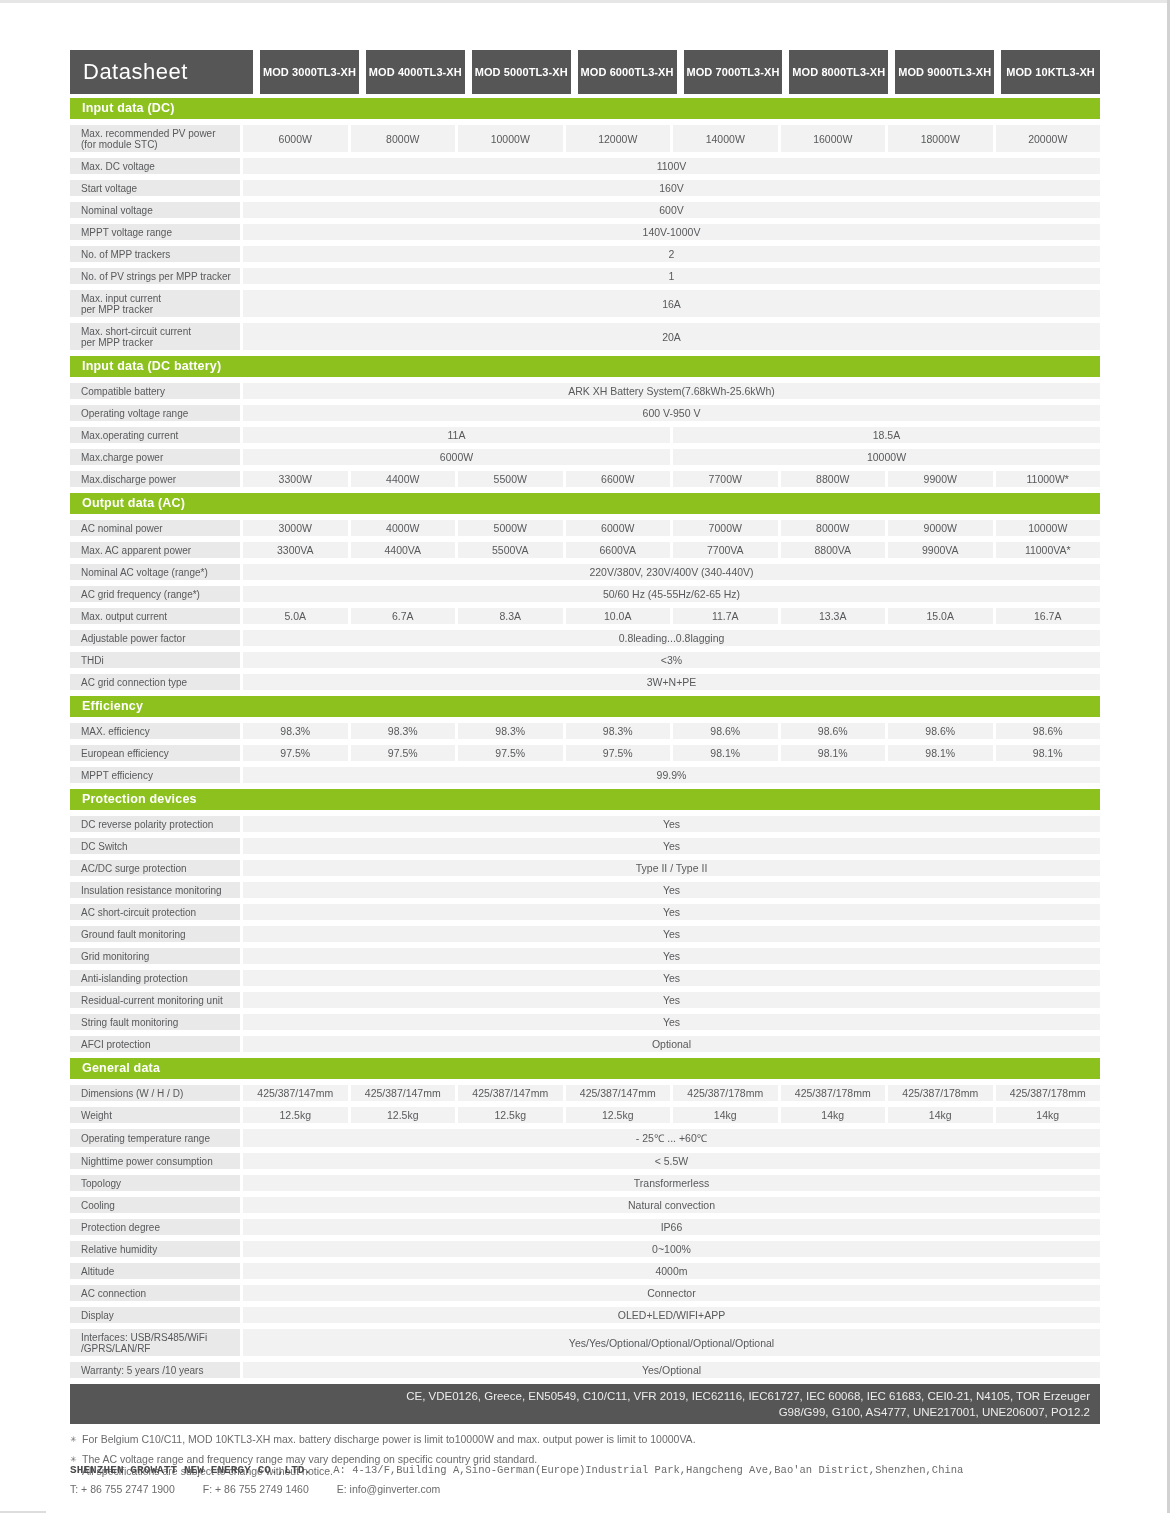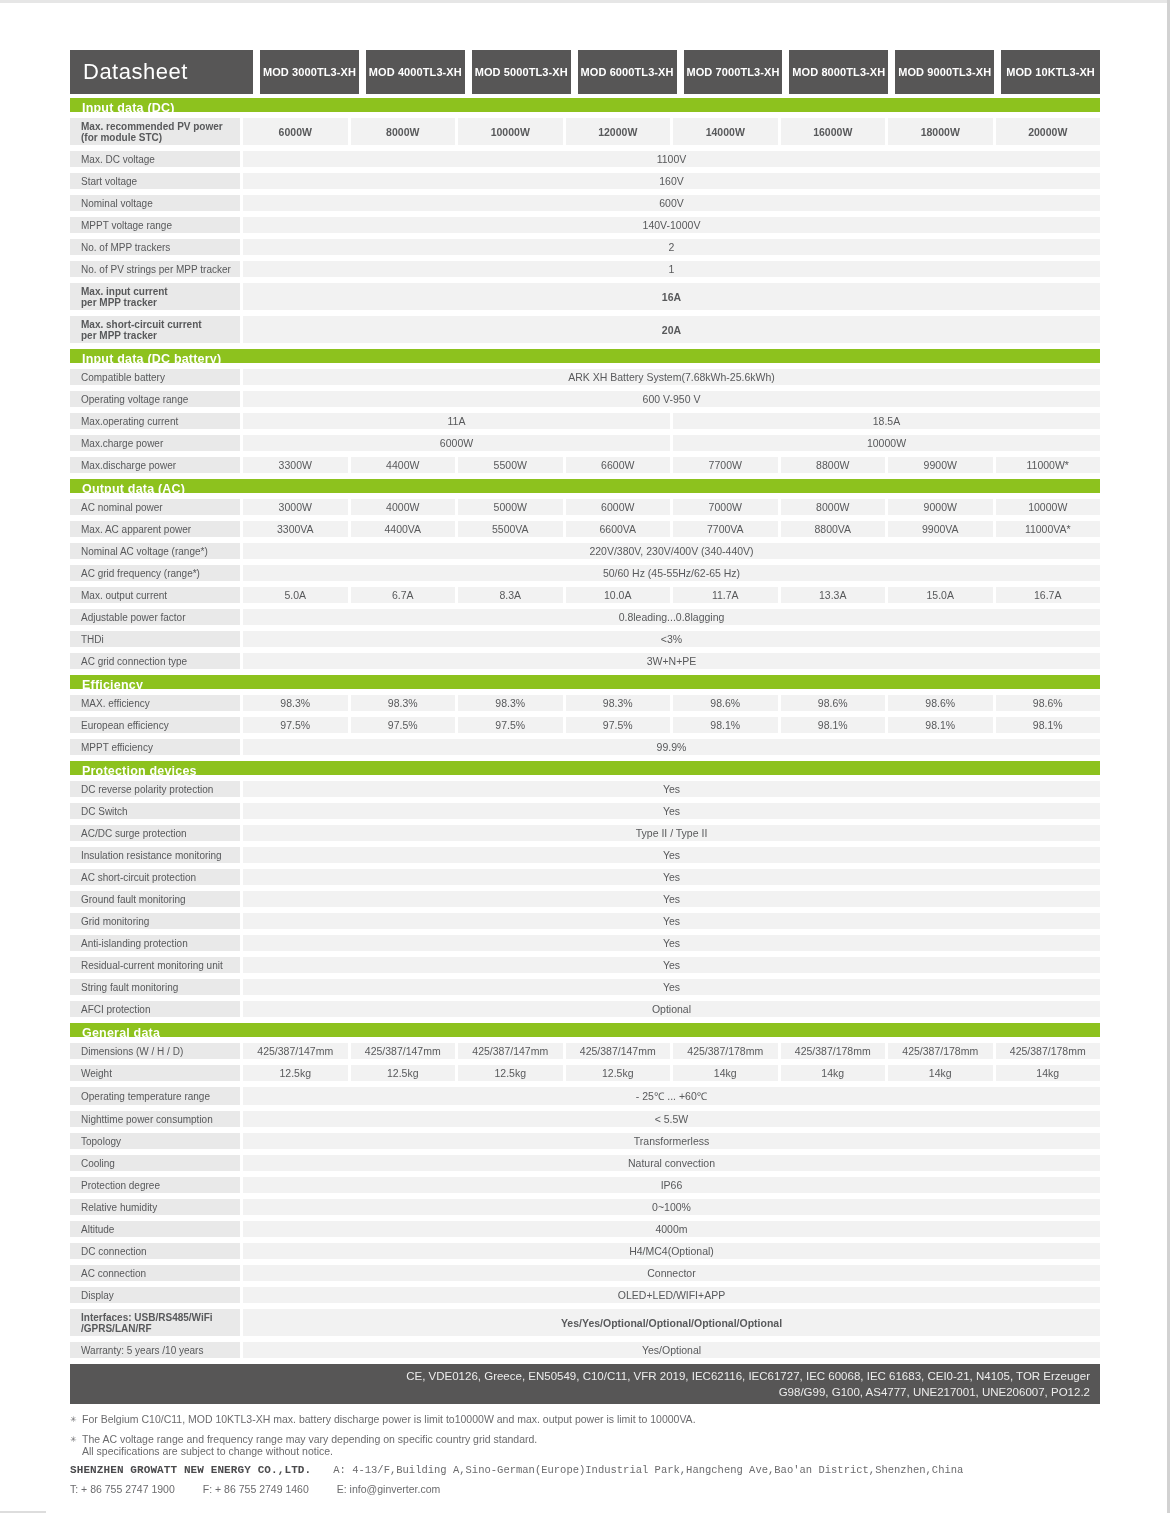--- a/index.html
+++ b/index.html
@@ -21,26 +21,26 @@
     font-size:22px;letter-spacing:0.5px;display:flex;align-items:center;padding-left:13px;
   }
   .model-cell{
     flex:1;background:var(--dark,#575656);color:#fff;font-size:11px;font-weight:bold;
     display:flex;align-items:center;justify-content:center;text-align:center;letter-spacing:0.1px;
   }
 
   
   .section-bar{
     background:var(--green,#8dc21e);color:#fff;font-weight:bold;font-size:12.5px;
-    height:14px;line-height:21px;padding-left:12px;margin:3px 0 6px 0;letter-spacing:0.2px;
+    height:21px;line-height:21px;padding-left:12px;margin:3px 0 6px 0;letter-spacing:0.2px;
   }
 
   
   .row{display:flex;gap:3px;margin-bottom:6px;min-height:15px;}
-  .row.tall{min-height:27px;font-weight:bold;}
+  .row.tall{min-height:27px;}
   .row .label{
     width:170px;flex:0 0 170px;background:#e9e9e9;font-size:10px;line-height:11px;
     color:var(--text-gray,#58595b);display:flex;align-items:center;padding:2px 4px 2px 11px;
     box-sizing:border-box;white-space:pre-line;
   }
   .vals{flex:1;display:flex;gap:3px;}
   .cell{
     background:#f2f2f2;font-size:10.5px;color:var(--text-gray,#58595b);
     display:flex;align-items:center;justify-content:center;text-align:center;flex:1;
     padding:2px 1px;box-sizing:border-box;
@@ -427,26 +427,20 @@
           <div class="cell">0~100%</div>
         </div>
       </div>
       <div class="row">
         <div class="label">Altitude</div>
         <div class="vals">
           <div class="cell">4000m</div>
         </div>
       </div>
       <div class="row">
-        <div class="label">DC connection</div>
-        <div class="vals">
-          <div class="cell">H4/MC4(Optional)</div>
-        </div>
-      </div>
-      <div class="row">
         <div class="label">AC connection</div>
         <div class="vals">
           <div class="cell">Connector</div>
         </div>
       </div>
       <div class="row">
         <div class="label">Display</div>
         <div class="vals">
           <div class="cell">OLED+LED/WIFI+APP</div>
         </div>

